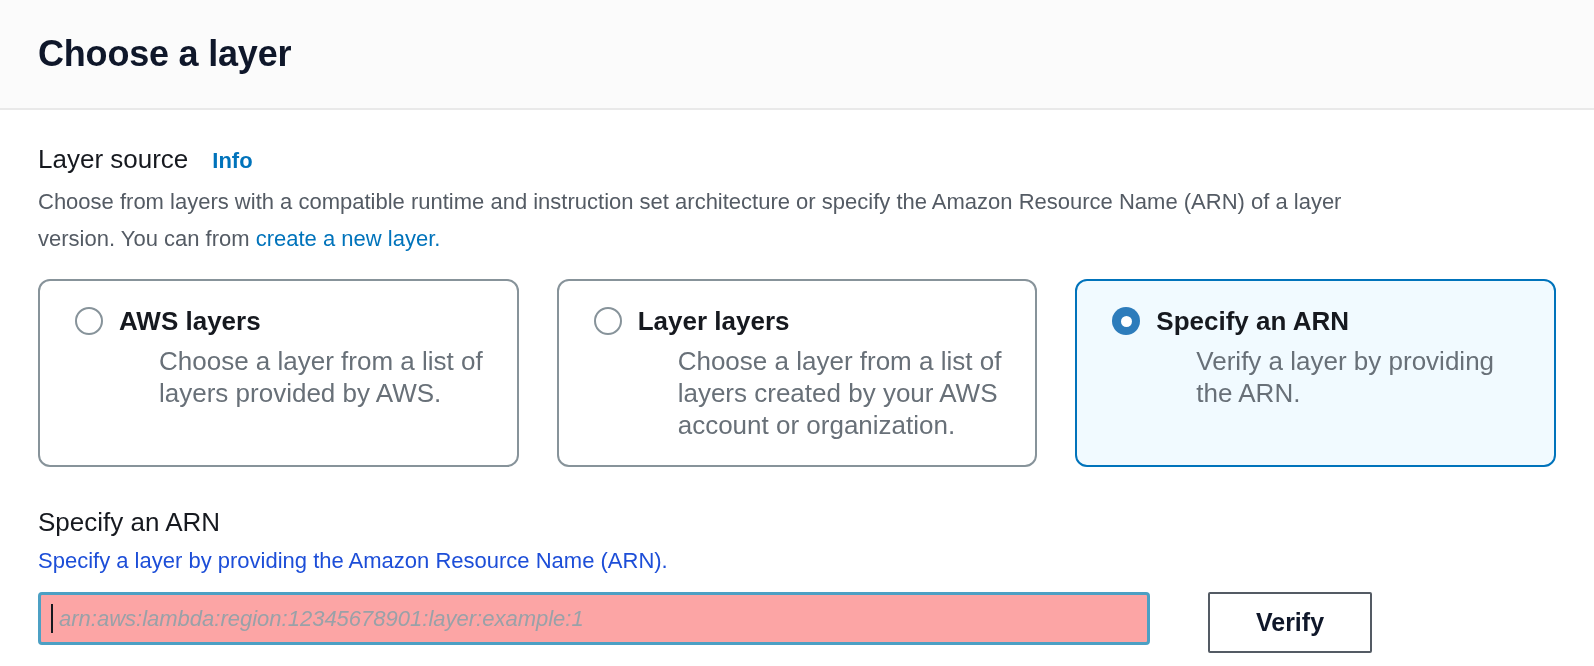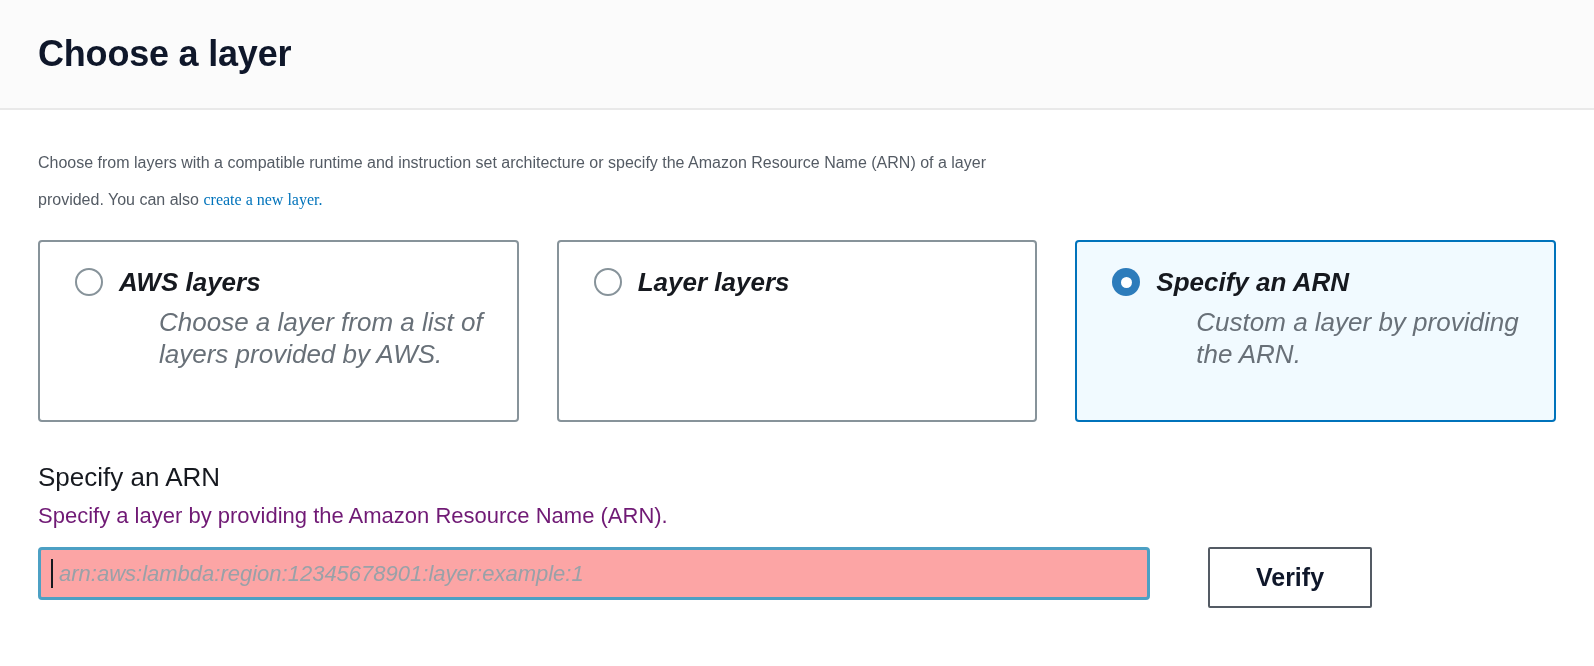--- a/index.html
+++ b/index.html
@@ -12,42 +12,42 @@
   .modal-header h1 { font-size:36px; font-weight:700; color:#0f172a; letter-spacing:-0.2px; }
 
   .content { padding:34px 38px 0 38px; }
 
   
   .label-row { display:flex; align-items:baseline; }
   .field-label { font-size:26px; font-weight:400; color:#16191f; }
   .info-link { font-size:22px; font-weight:700; color:#0073bb; margin-left:24px;
     text-decoration:none; cursor:pointer; }
 
-  .field-desc { margin-top:0; font-size:16px; line-height:37px; color:#545b64; }
-  .inline-link { color:#0073bb; text-decoration:none; cursor:pointer;font-family:Liberation Serif, serif; }
+  .field-desc { margin-top:8px; font-size:22px; line-height:37px; color:#545b64; }
+  .inline-link { color:#0073bb; text-decoration:none; cursor:pointer; }
 
   
   .cards { display:flex; gap:38px; margin-top:22px; }
-  .card { flex:1 1 0; border:2px solid #87939a; border-radius:4px; background:#ffffff;
-    min-height:182px; padding:24px 24px 24px 35px; cursor:pointer;font-style:italic; }
+  .card { flex:1 1 0; border:2px solid #87939a; border-radius:12px; background:#ffffff;
+    min-height:182px; padding:24px 24px 24px 35px; cursor:pointer; }
   .card.selected { border-color:#0073bb; background:#f1faff; }
   .card-inner { display:flex; }
   .radio { width:28px; height:28px; border-radius:50%; flex:0 0 28px; margin-top:2px;
     border:2px solid #87939a; background:#ffffff; position:relative; }
   .card.selected .radio { border:none; background:#2d7cbb; }
   .card.selected .radio::after { content:""; position:absolute; left:50%; top:50%;
     width:11px; height:11px; margin:-5.5px 0 0 -5.5px; border-radius:50%; background:#ffffff; }
   .card-text { margin-left:16px; }
   .card-title { font-size:26px; font-weight:700; color:#16191f; line-height:32px; }
   .card-desc { margin-top:8px; font-size:26px; line-height:32px; color:#687078;margin-left:40px; }
 
   
   .arn-section { margin-top:40px; }
   .arn-title { font-size:26px; font-weight:400; color:#16191f; }
-  .arn-desc { margin-top:10px; font-size:22px; color:#701a75; }
+  .arn-desc { margin-top:10px; font-size:22px; color:#1d4ed8; }
 
   .input-row { display:flex; align-items:flex-start; margin-top:18px; }
   .arn-input-wrap { position:relative; width:1112px; }
   .arn-input { width:100%; height:53px; border:3px solid #4ca0c4; border-radius:4px;
     background:#fca5a5; font-size:22px; padding:0 16px 0 18px; outline:none;
     font-family:"Liberation Sans", sans-serif; color:#16191f; }
   .arn-input::placeholder { color:#99a1a8; font-style:italic; opacity:1; }
   .caret { position:absolute; left:13px; top:12px; width:2px; height:29px; background:#16191f; }
 
   .verify-btn { margin-left:58px; width:164px; height:61px; background:#ffffff;
@@ -56,54 +56,59 @@
 </style>
 </head>
 <body>
 
 <header class="modal-header">
   <h1>Choose a layer</h1>
 </header>
 
 <main class="content">
 
+  <div class="label-row">
+    <span class="field-label">Layer source</span>
+    <a class="info-link">Info</a>
+  </div>
 
   <p class="field-desc">
     <span>Choose from layers with a compatible runtime and instruction set architecture or specify the Amazon Resource Name (ARN) of a layer</span><br>
-    <span>provided. You can also</span>
+    <span>version. You can from</span>
     <a class="inline-link">create a new layer.</a>
   </p>
 
   <div class="cards">
 
     <div class="card">
       <div class="card-inner">
         <span class="radio"></span>
         <div class="card-text">
           <div class="card-title">AWS layers</div>
           <div class="card-desc">Choose a layer from a list of layers provided by AWS.</div>
         </div>
       </div>
     </div>
 
     <div class="card">
       <div class="card-inner">
         <span class="radio"></span>
         <div class="card-text">
           <div class="card-title">Layer layers</div>
+          <div class="card-desc">Choose a layer from a list of layers created by your AWS account or organization.</div>
         </div>
       </div>
     </div>
 
     <div class="card selected">
       <div class="card-inner">
         <span class="radio"></span>
         <div class="card-text">
           <div class="card-title">Specify an ARN</div>
-          <div class="card-desc">Custom a layer by providing the ARN.</div>
+          <div class="card-desc">Verify a layer by providing the ARN.</div>
         </div>
       </div>
     </div>
 
   </div>
 
   <section class="arn-section">
     <div class="arn-title">Specify an ARN</div>
     <div class="arn-desc">Specify a layer by providing the Amazon Resource Name (ARN).</div>
 

